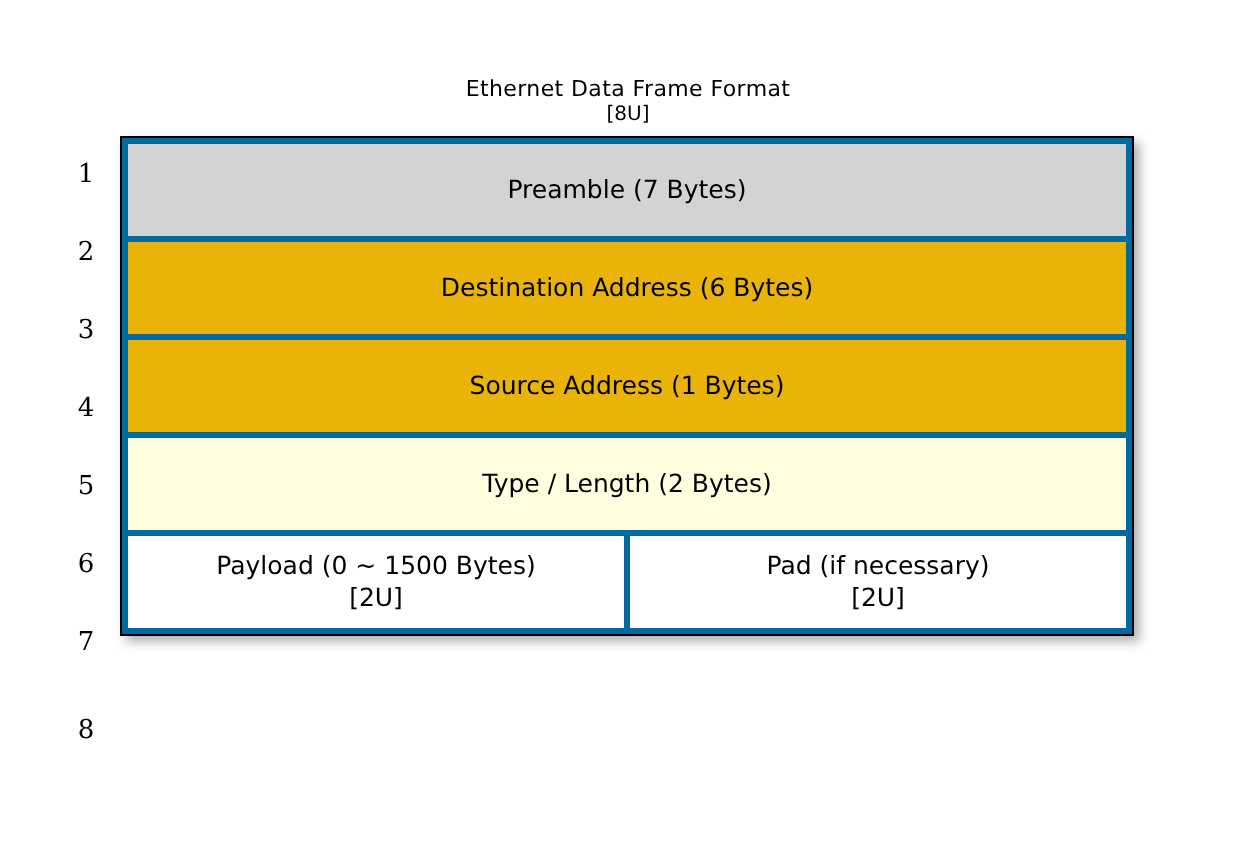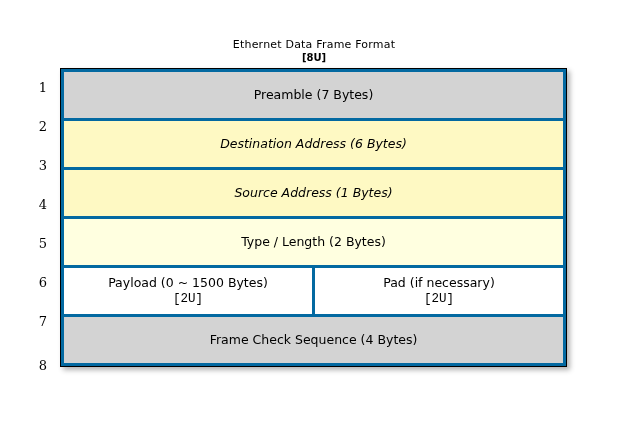--- a/index.html
+++ b/index.html
@@ -28,21 +28,20 @@
   }
   #diagram-title {
     font-size: 11px;
     letter-spacing: 0.2px;
     display: block;
   }
   #diagram-subtitle {
     font-size: 10px;
     display: block;
     margin-top: 0;
-    font-weight: bold;
   }
 
   
   #diagram {
     position: absolute;
     left: 0;
     top: 0;
     width: 628px;
     height: 434px;
   }
@@ -90,26 +89,25 @@
     line-height: 16px;
     padding: 4px;
     height: 38px;
   }
   td.cell-double {
     height: 77px;
     margin-top: 46px;
   }
   .cell-line2 {
     display: block;
-    font-family: Liberation Mono, monospace;
   }
 
   
   .fill-gray   { background: #d3d3d3; }
-  .fill-blue   { background: #fef9c3; font-style: italic; }
+  .fill-blue   { background: #eab308; }
   .fill-yellow { background: #ffffe0; }
   .fill-white  { background: #ffffff; }
 </style>
 </head>
 <body>
 
 <div id="diagram">
 
   <div id="title-block">
     <span id="diagram-title">Ethernet Data Frame Format</span>
@@ -145,20 +143,17 @@
         <tr>
           <td class="fill-white cell-double" style="width:253px;">
             <span>Payload (0 ~ 1500 Bytes)</span>
             <span class="cell-line2">[2U]</span>
           </td>
           <td class="fill-white cell-double">
             <span>Pad (if necessary)</span>
             <span class="cell-line2">[2U]</span>
           </td>
         </tr>
-        <tr>
-          <td class="fill-gray" colspan="2">Frame Check Sequence (4 Bytes)</td>
-        </tr>
       </tbody>
     </table>
   </div>
 
 </div>
 
 </body></html>

